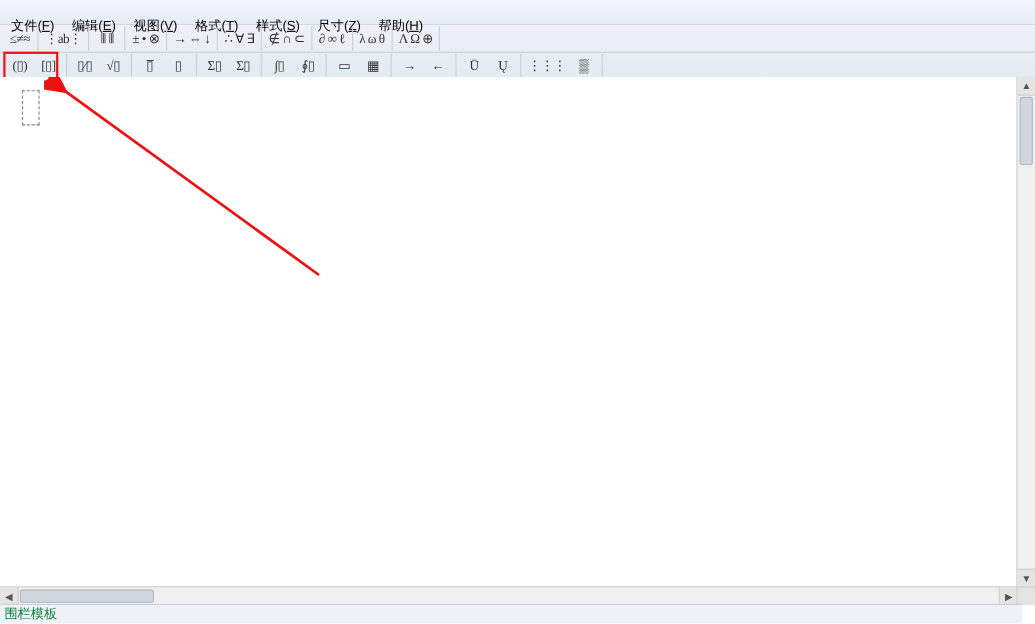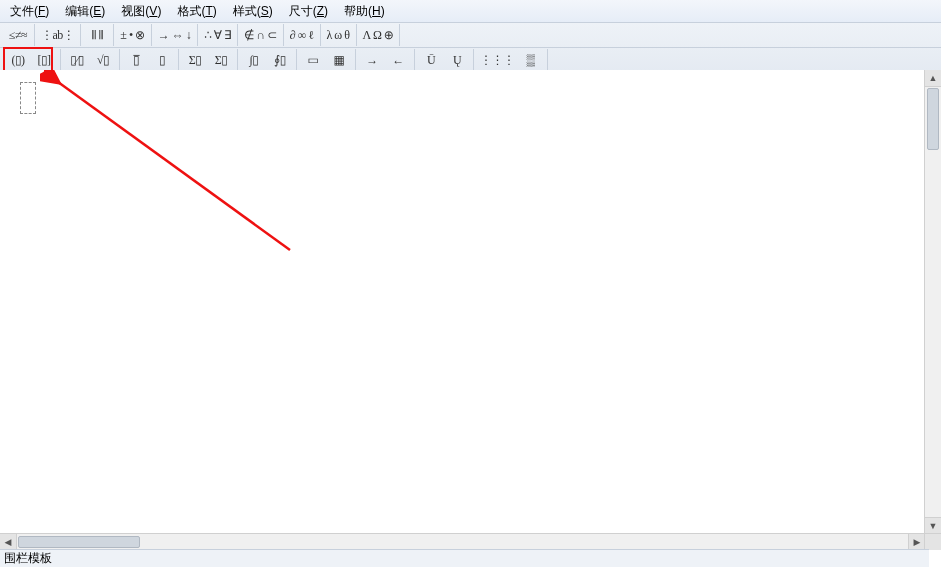--- a/index.html
+++ b/index.html
@@ -1,20 +1,20 @@
 <!DOCTYPE html>
 <html><head>
 <meta charset="utf-8">
 <style>
   html,body{margin:0;padding:0;font-family:"Microsoft YaHei","SimSun",Arial,sans-serif;font-size:12px;background:#fff;color:#000;}
   .root{width:941px;height:567px;position:relative;overflow:hidden;background:#fff;}
 
   
   .menubar{height:22px;line-height:22px;background:linear-gradient(#f3f6fb,#e6edf7);border-bottom:1px solid #c7d0dc;padding:0 2px;display:flex;gap:0;}
-  .menubar .mitem{padding:0 8px;cursor:default;}
+  .menubar .mitem{padding:12px 8px;cursor:default;}
   .menubar .mitem .ul{text-decoration:underline;}
 
   
   .toolbars{background:linear-gradient(#eef2f7,#e4eaf2);}
   .toolbar{height:24px;display:flex;align-items:center;border-bottom:1px solid #c7d0dc;padding:0 2px;}
   .tgroup{display:flex;align-items:center;height:22px;border-right:1px solid #c7d0dc;padding:0 3px;}
   .tbtn{min-width:20px;height:20px;display:flex;align-items:center;justify-content:center;font-family:"Cambria Math","Segoe UI Symbol","Arial Unicode MS",serif;font-size:12px;color:#303030;cursor:default;border:1px solid transparent;border-radius:2px;padding:0 2px; letter-spacing:-0.5px;}
 
   .highlight-box{position:absolute;border:2px solid #e11;pointer-events:none;}
 
@@ -29,21 +29,21 @@
   .vscroll .thumb{position:absolute;left:2px;right:2px;top:18px;height:60px;background:#cfd6de;border:1px solid #b0b8c2;border-radius:2px;}
 
   .hscroll{position:absolute;left:0;right:16px;bottom:17px;height:16px;background:#f0f0f0;border-top:1px solid #d0d0d0;}
   .hscroll .arrow{width:16px;height:100%;background:#e4e4e4;display:flex;align-items:center;justify-content:center;font-size:9px;color:#555;border-right:1px solid #d0d0d0;}
   .hscroll .arrow.rt{border-left:1px solid #d0d0d0;border-right:none;position:absolute;right:0;top:0;bottom:0;}
   .hscroll .thumb{position:absolute;top:2px;bottom:2px;left:18px;width:120px;background:#cfd6de;border:1px solid #b0b8c2;border-radius:2px;}
 
   .corner{position:absolute;right:0;bottom:17px;width:16px;height:16px;background:#e4e4e4;border-left:1px solid #d0d0d0;border-top:1px solid #d0d0d0;}
 
   
-  .status{position:absolute;left:0;right:12px;bottom:0;height:17px;line-height:16px;font-size:12px;background:#eef2f7;border-top:1px solid #c7d0dc;padding:0 4px;color:#000000;}
+  .status{position:absolute;left:0;right:12px;bottom:0;height:17px;line-height:16px;font-size:12px;background:#eef2f7;border-top:1px solid #c7d0dc;padding:0 4px;color:#15803d;}
 
   
   .arrow-anno{position:absolute;pointer-events:none;}
 </style>
 </head>
 <body>
 
 <div class="root">
 
   <div class="menubar">

